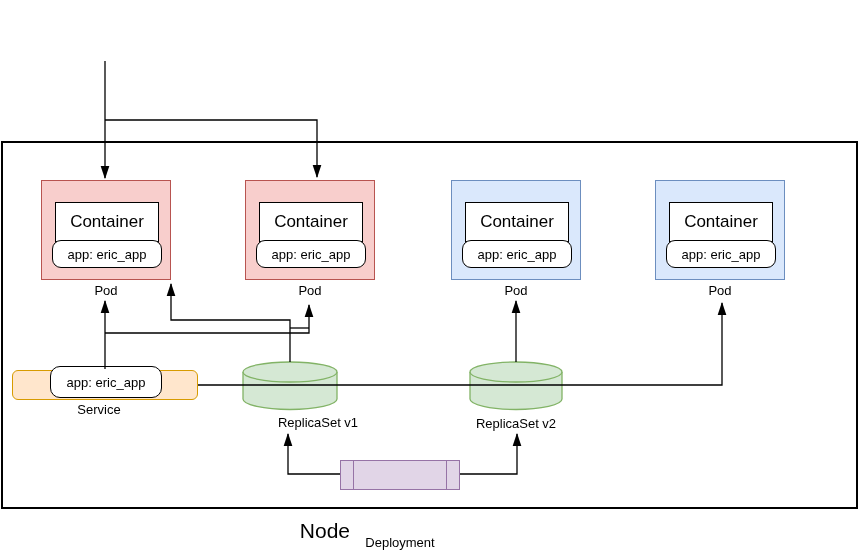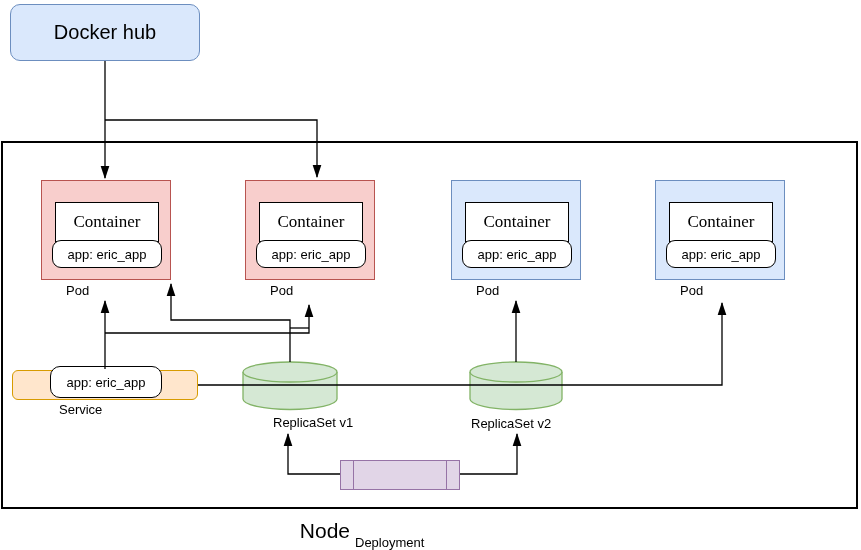--- a/index.html
+++ b/index.html
@@ -28,31 +28,30 @@
     top:180px; width:130px; height:100px;
     border:1.5px solid #b85450; background:#f8cecc;
   }
   .pod.blue { border-color:#6c8ebf; background:#dae8fc; }
 
   .container-box {
     position:absolute; left:13px; top:21px; width:104px; height:40px;
     background:#ffffff; border:1.5px solid #000;
     display:flex; align-items:center; justify-content:center;
     font-size:17px;
-    font-family:Liberation Serif, serif;
   }
   .app-badge {
     position:absolute; left:10px; top:59px; width:110px; height:28px;
     background:#ffffff; border:1.3px solid #000; border-radius:9px;
     display:flex; align-items:center; justify-content:center;
     font-size:13px;
   }
 
   .pod-label, .small-label {
-    font-size:13px; color:#000; text-align:left;
+    font-size:13px; color:#000; text-align:center;
   }
   .pod-label { top:283px; width:80px; }
 
   .service-box {
     left:12px; top:370px; width:186px; height:30px;
     background:#ffe6cc; border:1.3px solid #d79b00; border-radius:6px;
   }
   .service-app {
     left:50px; top:366px; width:112px; height:32px;
     background:#ffffff; border:1.3px solid #000; border-radius:10px;
@@ -80,23 +79,20 @@
   #connector-overlay {
     position:absolute; left:0; top:0; width:861px; height:550px;
     pointer-events:none; z-index:5;
   }
 </style>
 </head>
 <body>
 
 <div id="canvas">
 
-  <div class="abs docker-hub">
-      <span>Docker hub</span>
-    </div>
 
   <div class="abs node-box"></div>
   <div class="abs node-label">Node</div>
 
   <div class="abs pod" style="left:41px">
     <div class="container-box">Container</div>
     <div class="app-badge">app: eric_app</div>
   </div>
   <div class="abs pod-label" style="left:66px">Pod</div>
 

